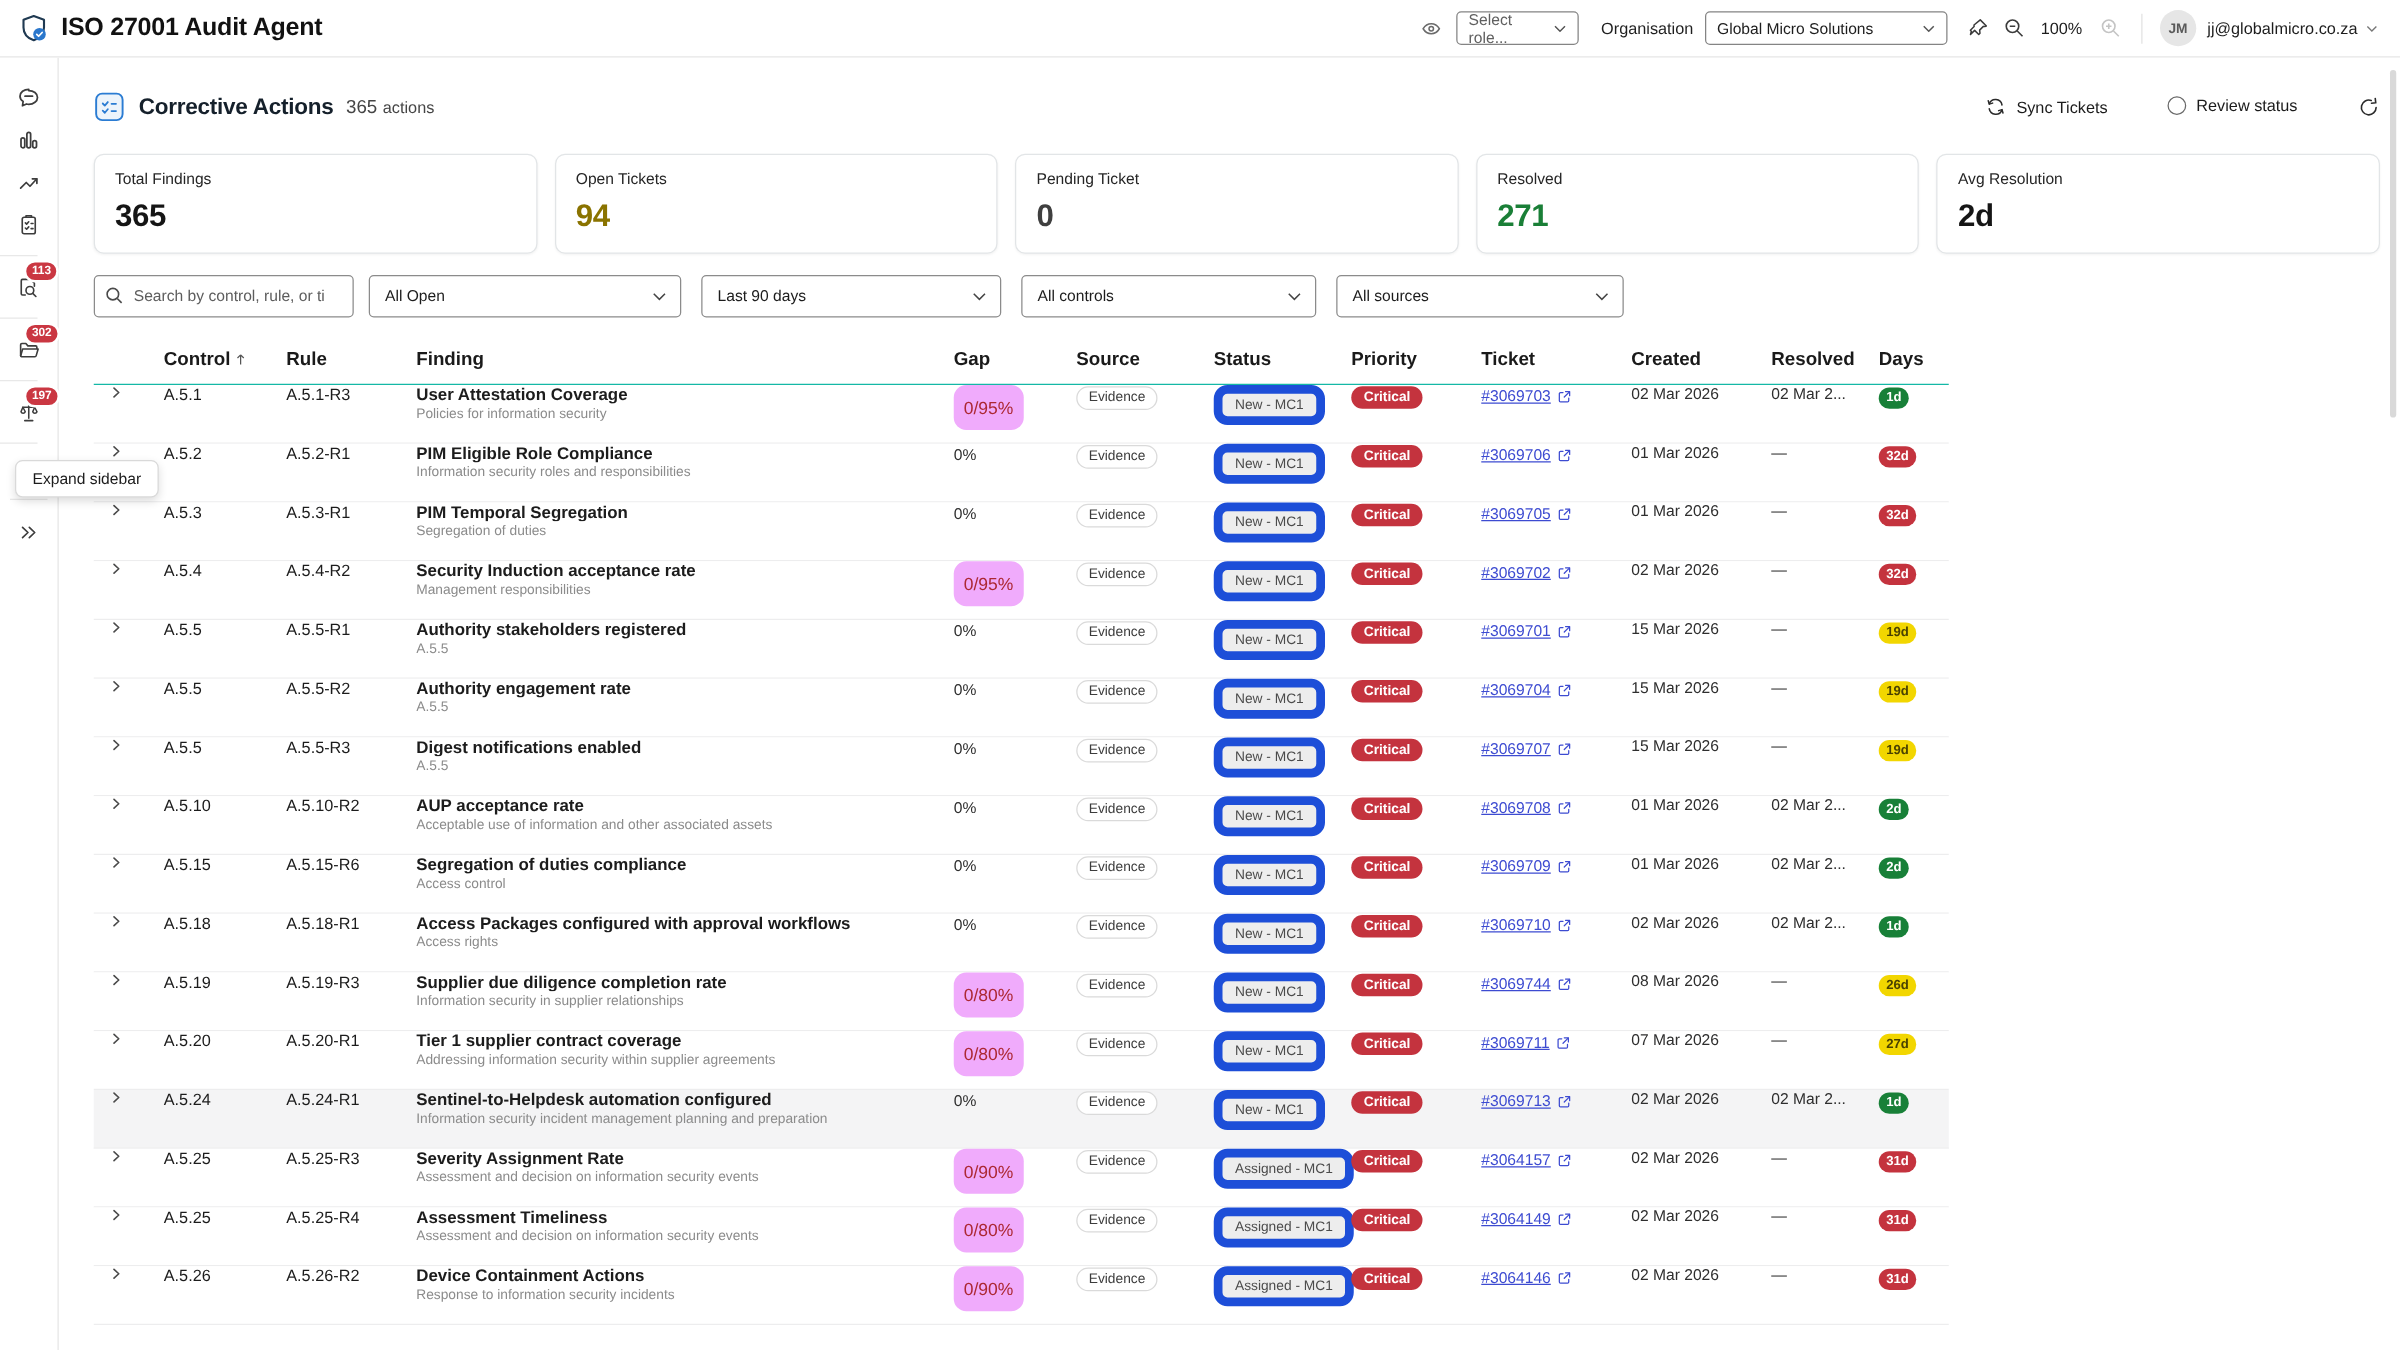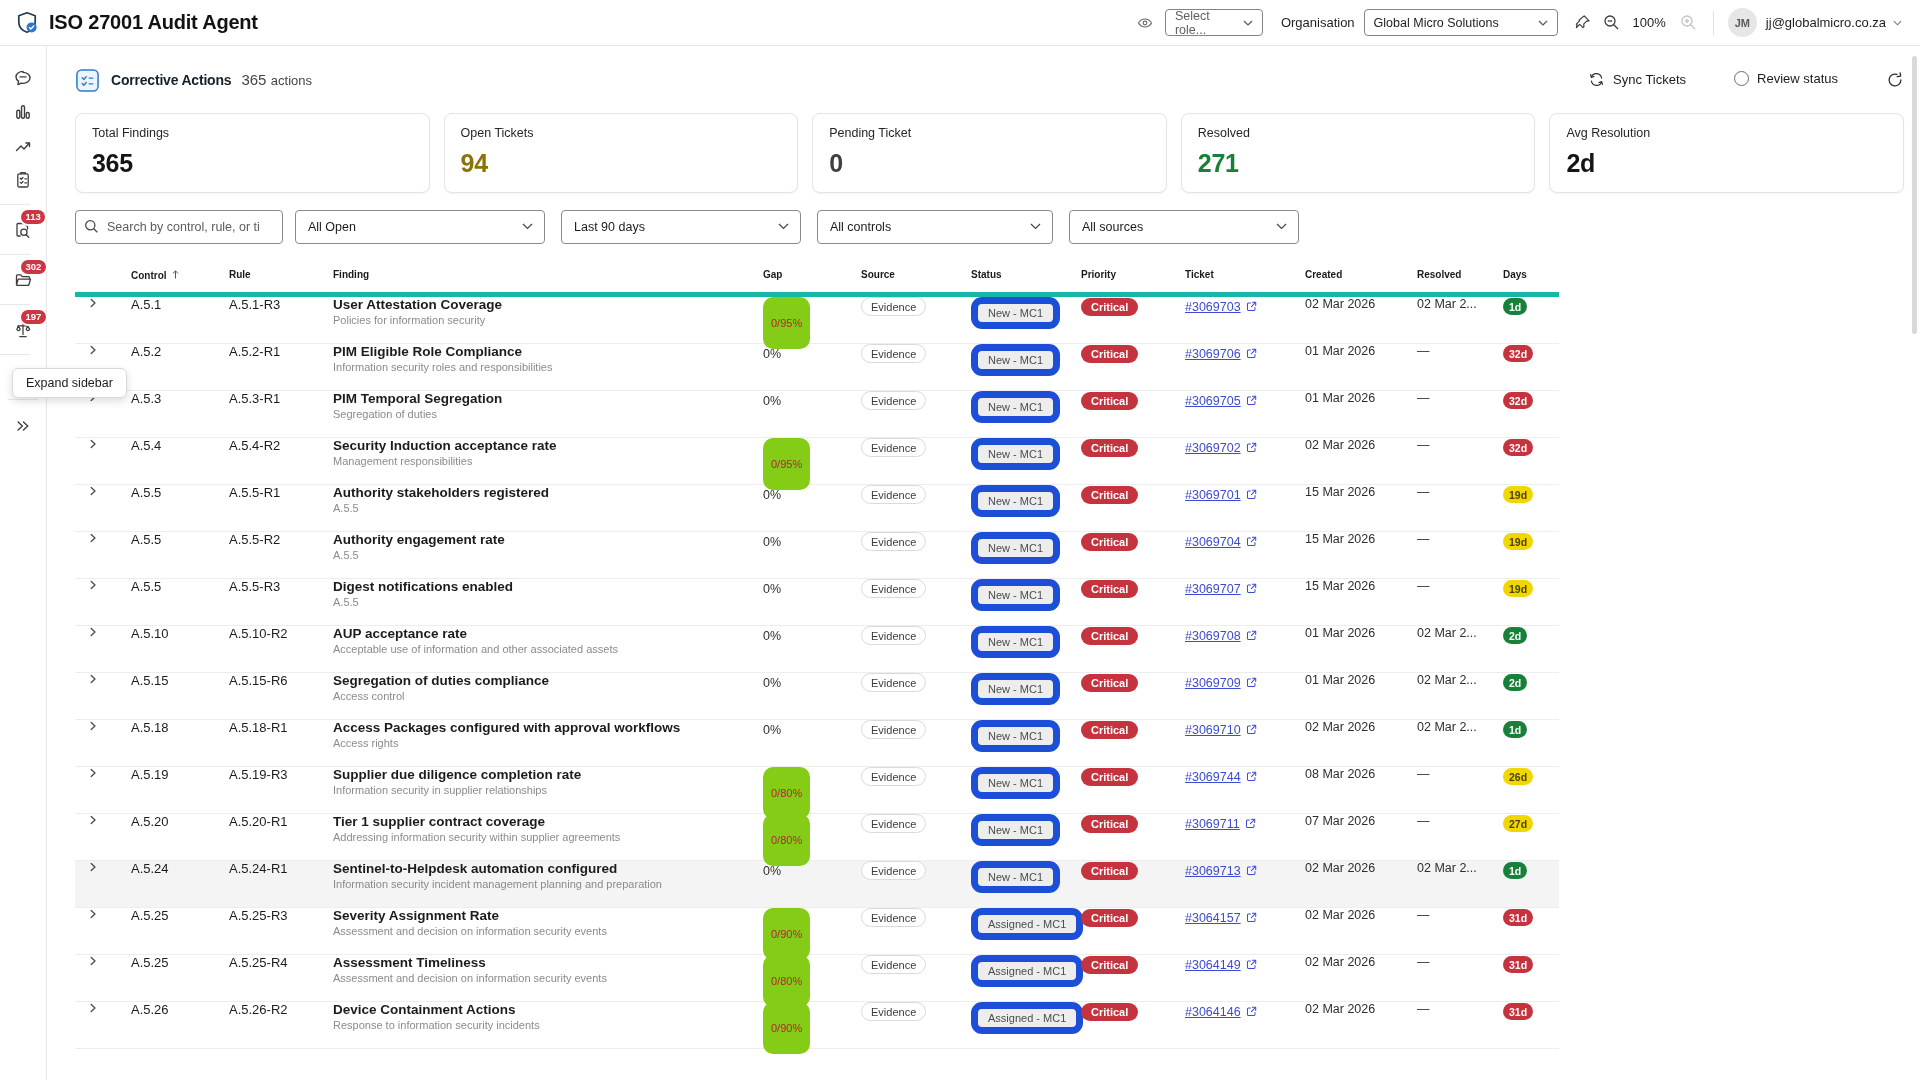--- a/index.html
+++ b/index.html
@@ -31,21 +31,21 @@
   .sb-div{width:30px;border-top:1px solid #e8e8e8;margin:8px 0}
   .sb-spacer{height:28px}
   .sb-expand{color:#3d3d3d}
 
   .tooltip{position:absolute;left:12px;top:368px;z-index:60;background:#fff;border:1px solid #d9d9d9;border-radius:6px;box-shadow:0 3px 8px rgba(0,0,0,.14);padding:7px 13px;font-size:12.5px;color:#1c1c1c;white-space:nowrap}
 
   
   .main{position:absolute;left:47px;top:46px;right:0;bottom:0;padding:0 16px 0 28px;overflow:hidden;background:#fff}
   .page-head{display:flex;align-items:center;padding-top:17px}
   .pa-icon svg{width:25px;height:25px}
-  .page-title{font-size:14px;font-weight:700;color:#15202b;margin-left:11px;letter-spacing:-.2px}
+  .page-title{font-size:18px;font-weight:700;color:#15202b;margin-left:11px;letter-spacing:-.2px}
   .page-count{margin-left:10px;color:#454545}
   .count-num{font-size:15px}
   .count-word{font-size:13px}
   .head-actions{margin-left:auto;display:flex;align-items:flex-start;gap:48px;font-size:13px;color:#1b1b1b}
   .ha-btn{display:flex;align-items:center;gap:8px;background:none;border:none;font:inherit;color:inherit;cursor:pointer;padding:0}
   .radio-circle{width:15px;height:15px;border:1px solid #6a6a6a;border-radius:50%;background:#fff}
 
   .stats{display:flex;gap:14px;margin-top:15px}
   .stat-card{flex:1;background:#fff;border:1px solid #e2e5e7;border-radius:8px;box-shadow:0 1px 2px rgba(0,0,0,.05);padding:12px 16px 14px;height:80px}
   .stat-label{font-size:12.5px;color:#262626}
@@ -53,21 +53,21 @@
 
   .filters{display:flex;gap:12px;margin-top:17px;align-items:center}
   .search-box{position:relative;width:208px;flex:none}
   .search-box input{width:100%;height:34px;border:1px solid #8b8b8b;border-radius:4px;padding:0 10px 0 31px;font-size:12.5px;font-family:inherit;color:#222;background:#fff}
   .search-box input::placeholder{color:#5d5d5d}
   .search-ic{position:absolute;left:9px;top:9px;color:#4a4a4a}
   .filter-select{height:34px;border:1px solid #8b8b8b;border-radius:4px;background:#fff;display:flex;align-items:center;justify-content:space-between;padding:0 11px 0 12px;font-size:12.5px;color:#1c1c1c;cursor:pointer;flex:none}
 
   
   .tablewrap{margin-top:16px;width:1484px}
-  .thead{display:flex;align-items:center;border-bottom:5px solid #14b8a6;padding:9px 0 11px;font-size:10px;font-weight:700;color:#1a1a1a}
+  .thead{display:flex;align-items:center;border-bottom:1px solid #14b8a6;padding:9px 0 11px;font-size:15px;font-weight:700;color:#1a1a1a}
   .th{cursor:pointer}
   .trow{display:flex;align-items:flex-start;height:47px;border-bottom:1px solid #ededee;background:#fff;cursor:pointer}
   .trow.hl{background:#f4f4f5}
   .c-exp{width:36px;flex:none;display:flex;justify-content:center}
   .c-ctl{width:118px;flex:none;padding-left:20px}
   .c-rule{width:104px;flex:none}
   .c-find{flex:1;min-width:0;padding-right:12px}
   .c-gap{width:98px;flex:none}
   .c-src{width:110px;flex:none}
   .c-sta{width:110px;flex:none}
@@ -75,21 +75,21 @@
   .c-tkt{width:120px;flex:none}
   .c-cre{width:112px;flex:none}
   .c-res{width:86px;flex:none}
   .c-day{width:56px;flex:none}
   .cell-txt{font-size:13px;color:#1c1c1c}
   .sort-arrow{display:inline-block;margin-left:4px;vertical-align:-1px}
   .row-chevron{color:#4a4a4a;display:flex}
   .f-title{font-size:13.5px;font-weight:700;color:#1c1c1c;white-space:nowrap;overflow:hidden;text-overflow:ellipsis}
   .f-sub{font-size:11px;color:#8b8b8b;margin-top:2px;white-space:nowrap;overflow:hidden;text-overflow:ellipsis}
   .gap-plain{font-size:12.5px;color:#2e2e2e}
-  .gap-pill{display:inline-block;background:#84cc16;color:#ac2833;font-size:11px;padding:20px 8px;border-radius:10px}
+  .gap-pill{display:inline-block;background:#f0abfc;color:#ac2833;font-size:14px;padding:10px 8px;border-radius:10px}
   .pill{display:inline-block;font-size:11px;padding:3px 10px;border-radius:11px;white-space:nowrap}
   .pill-outline{border:1px solid #dadada;color:#3c3c3c;background:#fff;padding:2.5px 9px}
   .pill-gray{background:#ededed;color:#4c4c4c;border:7px solid #1d4ed8}
   .pill-red{background:#c4333e;color:#fff;font-weight:700}
   .ticket{color:#3d4bd1;font-size:12.5px;text-decoration:underline;display:inline-flex;align-items:center;gap:5px;cursor:pointer}
   .date-txt{font-size:12.5px;color:#2e2e2e}
   .days{display:inline-block;font-size:10.5px;font-weight:700;padding:2.5px 6px;border-radius:10px;min-width:13px;text-align:center}
   .days-green{background:#188038;color:#fff}
   .days-yellow{background:#f2d600;color:#4a4200}
   .days-red{background:#c4333e;color:#fff}

